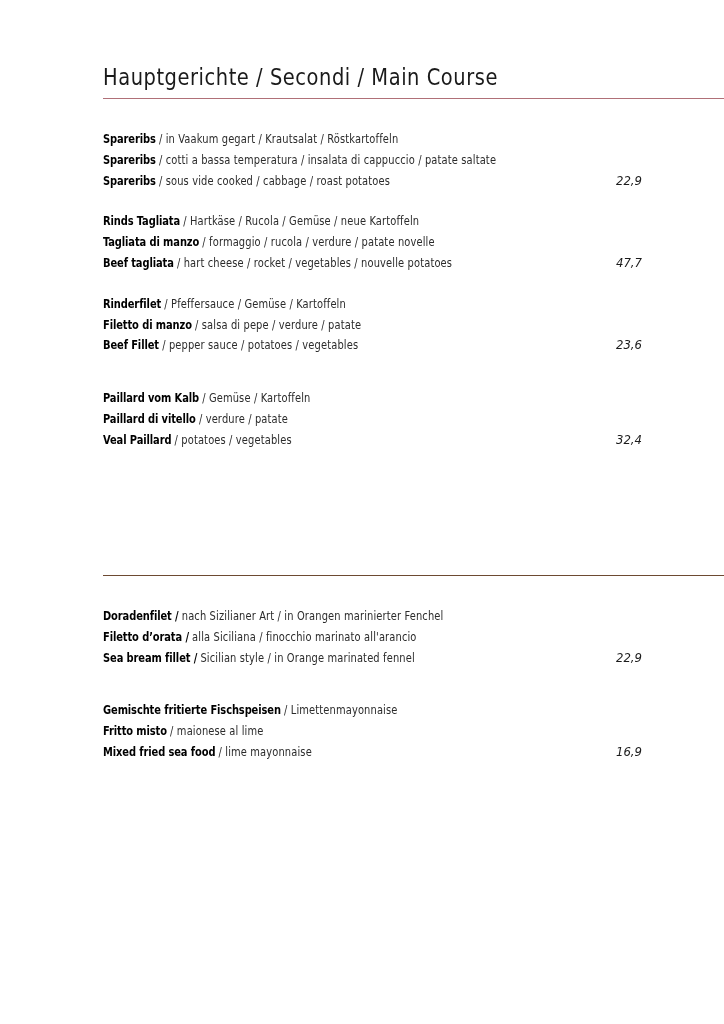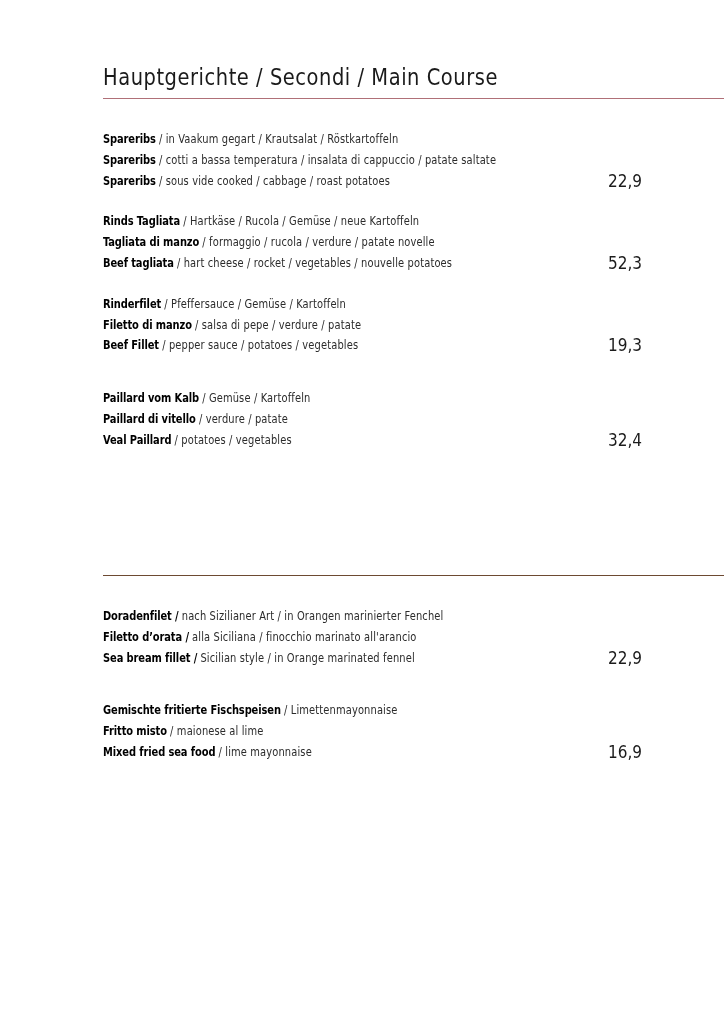--- a/index.html
+++ b/index.html
@@ -95,25 +95,26 @@
     font-weight: 400;
     color: #2b2b2b;
     letter-spacing: 0.15px;
   }
 
   .price {
     position: absolute;
     right: 44px;
     bottom: 0;
     font-family: "DejaVu Sans Condensed", "Liberation Sans Narrow", "Liberation Sans", sans-serif;
-    font-size: 17px;
+    font-size: 13px;
     line-height: 20.8px;
     color: #1c1c1c;
     white-space: nowrap;
     text-align: left;
+    font-style: italic;
   }
 
   
   .footer {
     position: absolute;
     left: 0;
     right: 0;
     top: 958px;
     text-align: center;
   }
@@ -166,39 +167,39 @@
           </div>
           <div class="line">
             <span class="nm">Tagliata di manzo</span>
             <span class="ds">/ formaggio / rucola / verdure / patate novelle</span>
           </div>
           <div class="line">
             <span class="nm">Beef tagliata</span>
             <span class="ds">/ hart cheese / rocket / vegetables / nouvelle potatoes</span>
           </div>
         </div>
-        <div class="price">52,3</div>
+        <div class="price">47,7</div>
       </div>
 
       <div class="item">
         <div class="item-lines">
           <div class="line">
             <span class="nm">Rinderfilet</span>
             <span class="ds">/ Pfeffersauce / Gemüse / Kartoffeln</span>
           </div>
           <div class="line">
             <span class="nm">Filetto di manzo</span>
             <span class="ds">/ salsa di pepe / verdure / patate</span>
           </div>
           <div class="line">
             <span class="nm">Beef Fillet</span>
             <span class="ds">/ pepper sauce / potatoes / vegetables</span>
           </div>
         </div>
-        <div class="price">19,3</div>
+        <div class="price">23,6</div>
       </div>
 
       <div class="item">
         <div class="item-lines">
           <div class="line">
             <span class="nm">Paillard vom Kalb</span>
             <span class="ds">/ Gemüse / Kartoffeln</span>
           </div>
           <div class="line">
             <span class="nm">Paillard di vitello</span>

